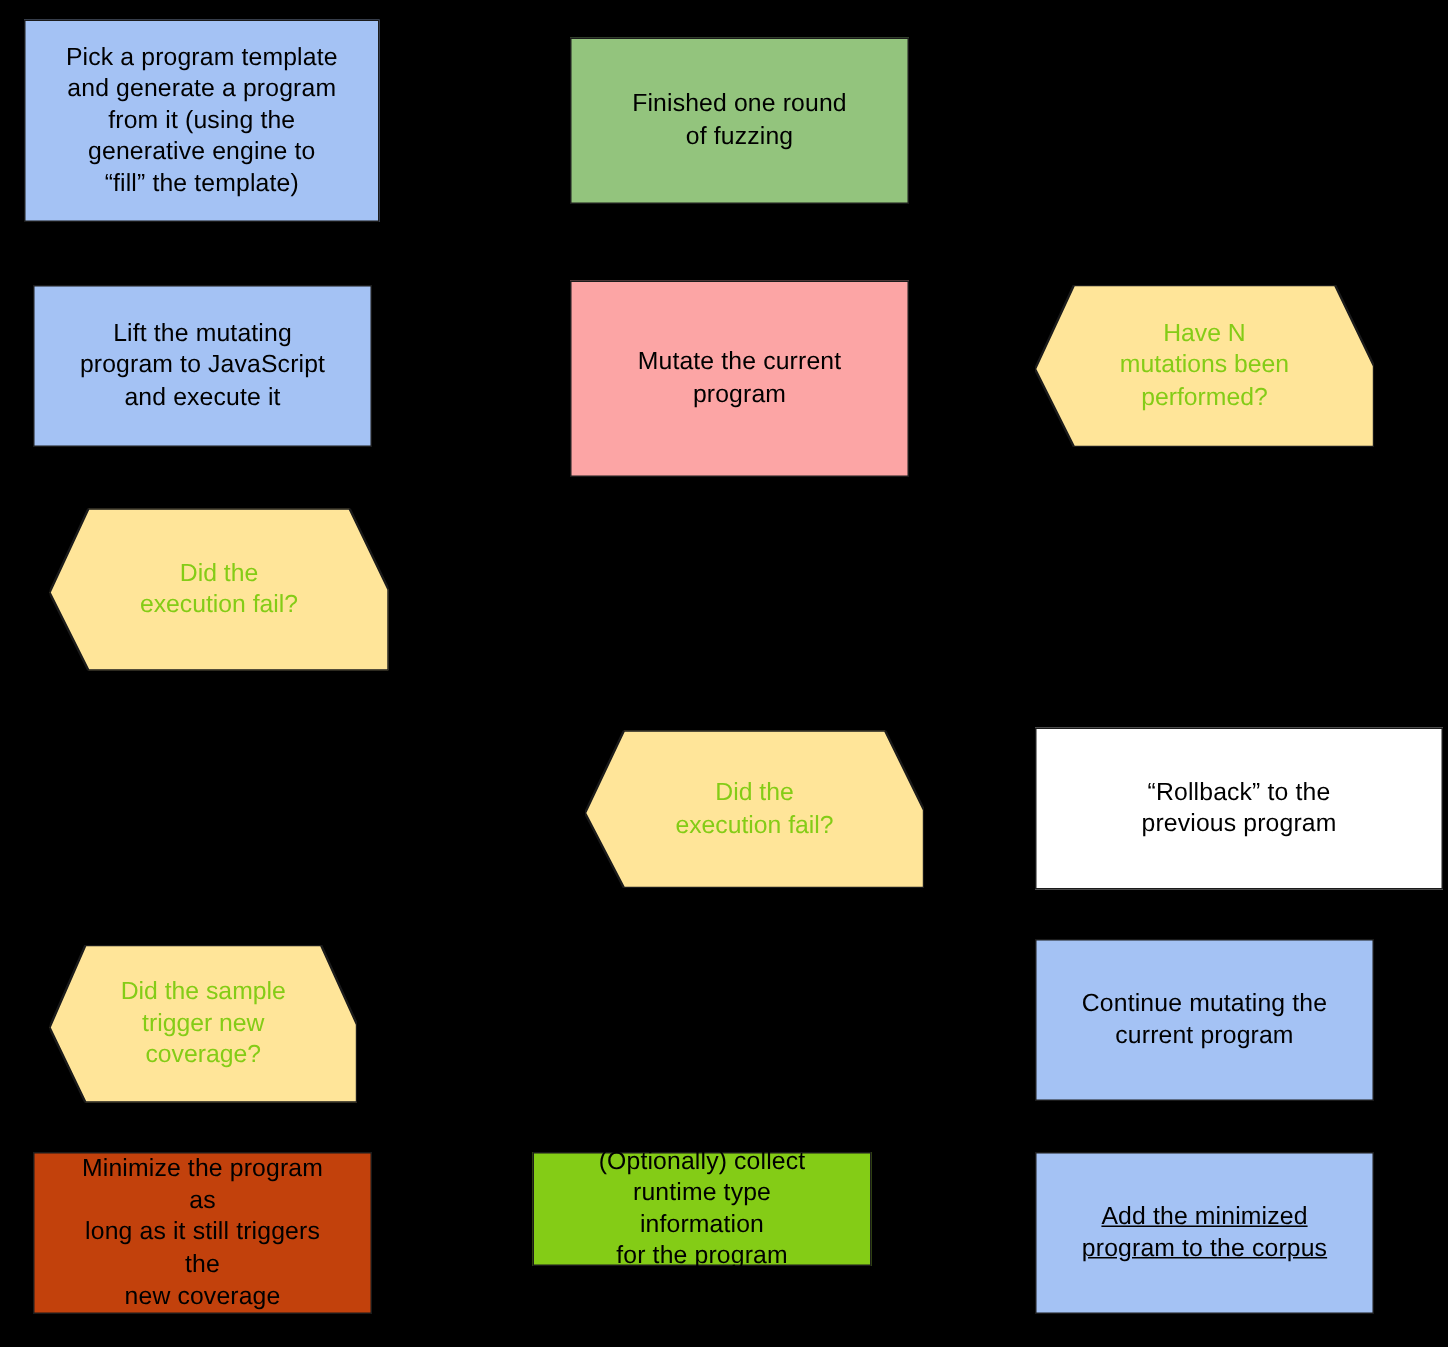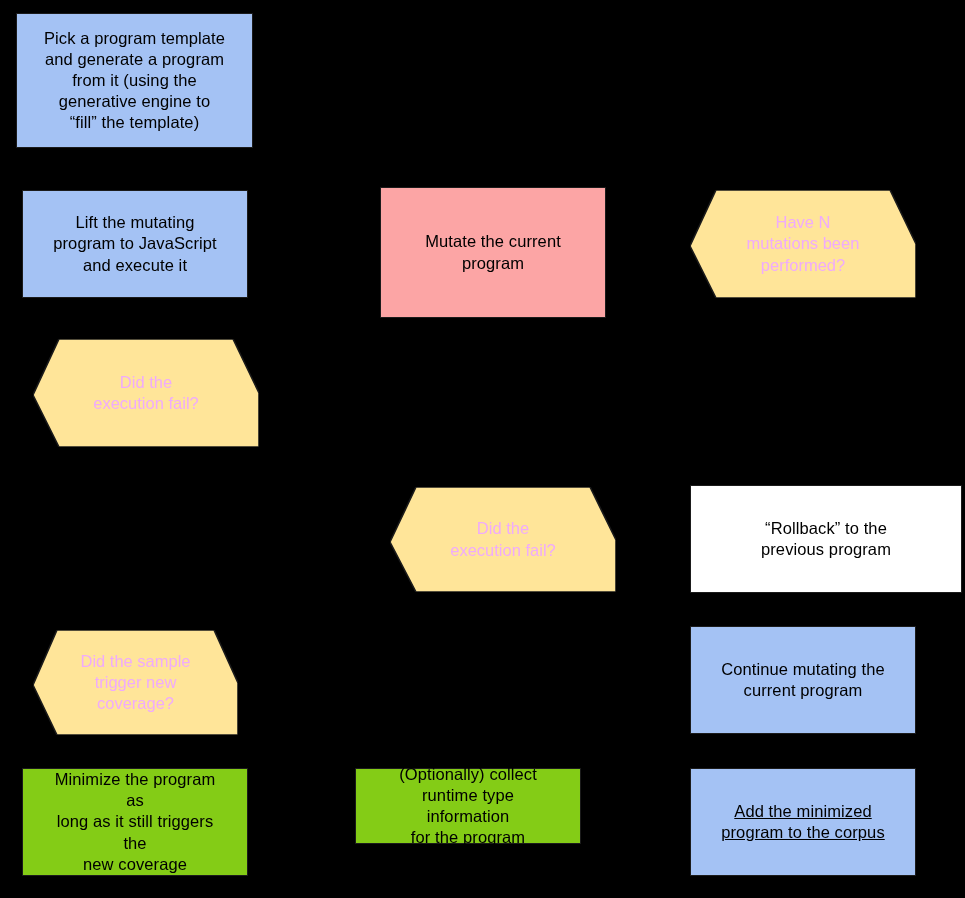--- a/index.html
+++ b/index.html
@@ -49,38 +49,42 @@
   .hexwrap .hextext {
     position: absolute;
     left: 0;
     top: 0;
     width: 100%;
     height: 100%;
     display: flex;
     align-items: center;
     justify-content: center;
     text-align: center;
-    color: #f0abfc;
+    color: #84cc16;
     font-size: 16.5px;
     line-height: 1.28;
     white-space: pre-line;
     padding: 0 26px;
     box-sizing: border-box;
   }
 </style>
 </head>
 <body>
 
 <div id="canvas">
     <div class="node shape-rect" style="left: 16px; top: 13px; width: 237px; height: 135px; background: rgb(164, 194, 244); border-color: rgb(27, 27, 27);">
       <span class="label">Pick a program template
 and generate a program
 from it (using the
 generative engine to
 “fill” the template)</span>
+    </div>
+    <div class="node shape-rect" style="left: 380px; top: 25px; width: 226px; height: 111px; background: rgb(147, 196, 125); border-color: rgb(27, 27, 27);">
+      <span class="label">Finished one round
+of fuzzing</span>
     </div>
     <div class="node shape-rect" style="left: 22px; top: 190px; width: 226px; height: 108px; background: rgb(164, 194, 244); border-color: rgb(27, 27, 27);">
       <span class="label">Lift the mutating
 program to JavaScript
 and execute it</span>
     </div>
     <div class="node shape-rect" style="left: 380px; top: 187px; width: 226px; height: 131px; background: #fca5a5; border-color: rgb(27, 27, 27);">
       <span class="label">Mutate the current
 program</span>
     </div>
@@ -115,21 +119,21 @@
         <polygon points="24,0 181,0 205,53 205,105 24,105 0,55" fill="#FFE599" stroke="#1b1b1b" stroke-width="1.6" stroke-linejoin="miter"></polygon>
       </svg>
       <div class="hextext">Did the sample
 trigger new
 coverage?</div>
     </div>
     <div class="node shape-rect" style="left: 690px; top: 626px; width: 226px; height: 108px; background: rgb(164, 194, 244); border-color: rgb(27, 27, 27);">
       <span class="label">Continue mutating the
 current program</span>
     </div>
-    <div class="node shape-rect" style="left: 22px; top: 768px; width: 226px; height: 108px; background: #84cc16; border-color: rgb(27, 27, 27);">
+    <div class="node shape-rect" style="left: 22px; top: 768px; width: 226px; height: 108px; background: #c2410c; border-color: rgb(27, 27, 27);">
       <span class="label">Minimize the program as
 long as it still triggers the
 new coverage</span>
     </div>
     <div class="node shape-rect" style="left: 355px; top: 768px; width: 226px; height: 76px; background: #84cc16; border-color: rgb(27, 27, 27);">
       <span class="label">(Optionally) collect
 runtime type information
 for the program</span>
     </div>
     <div class="node shape-rect" style="left: 690px; top: 768px; width: 226px; height: 108px; background: rgb(164, 194, 244); border-color: rgb(27, 27, 27); text-decoration: underline;">

